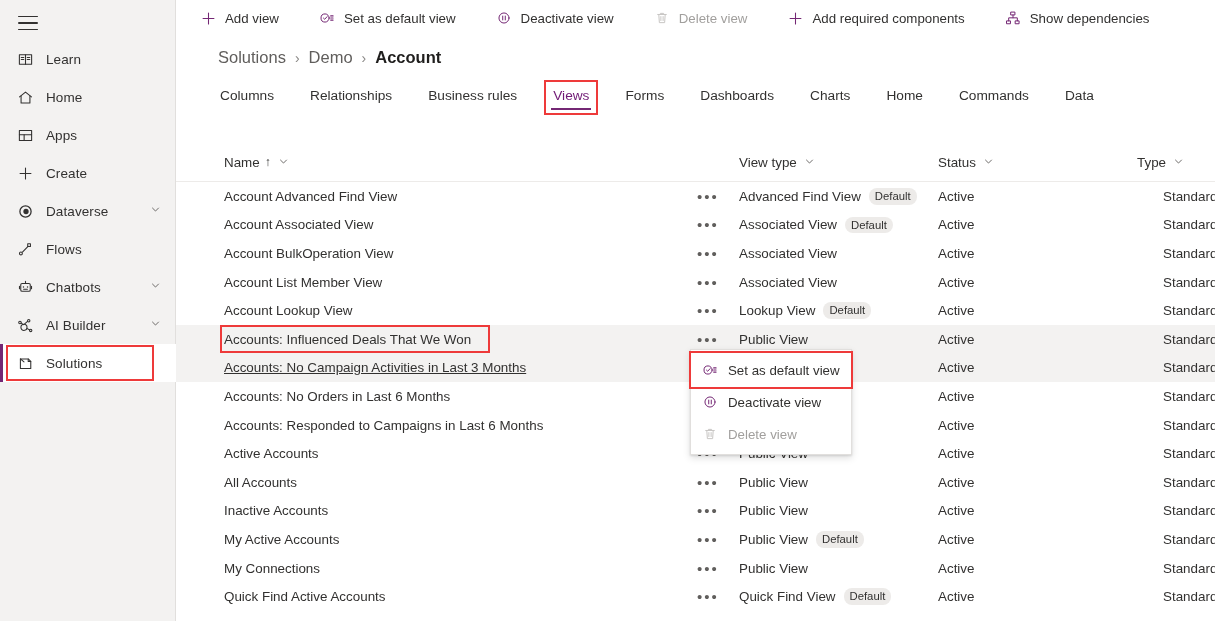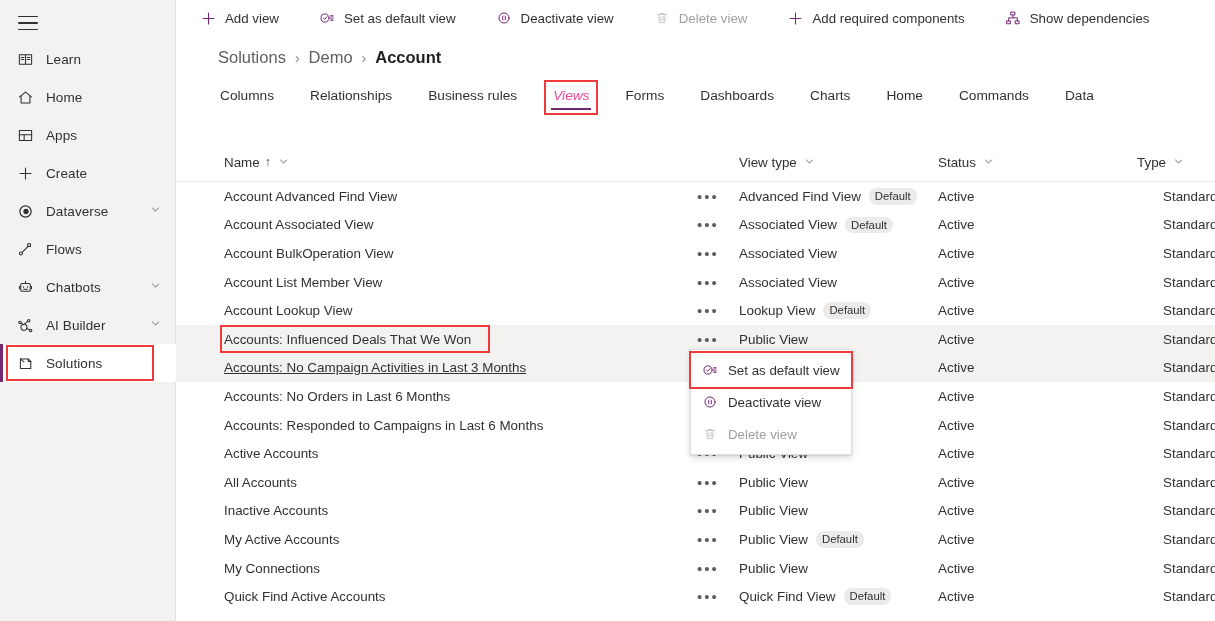--- a/index.html
+++ b/index.html
@@ -116,21 +116,21 @@
   }
   .tab {
     position: relative;
     font-size: 13.7px;
     color: #323130;
     padding: 4px 2px 7px 2px;
     margin-right: 32px;
     cursor: pointer;
     white-space: nowrap;
   }
-  .tab.selected { color: #ec4899; font-style: italic; }
+  .tab.selected { color: #701a75; }
   .tab.selected .tab-underline {
     position: absolute; left: 0; right: 0; bottom: 0; height: 2px;
     background: #742774;
   }
   .tab .hl-box {
     position: absolute; left: -7px; top: -4px; right: -7px; bottom: -5px;
     border: 2px solid #ee3a3a; pointer-events: none;
   }
 
   

